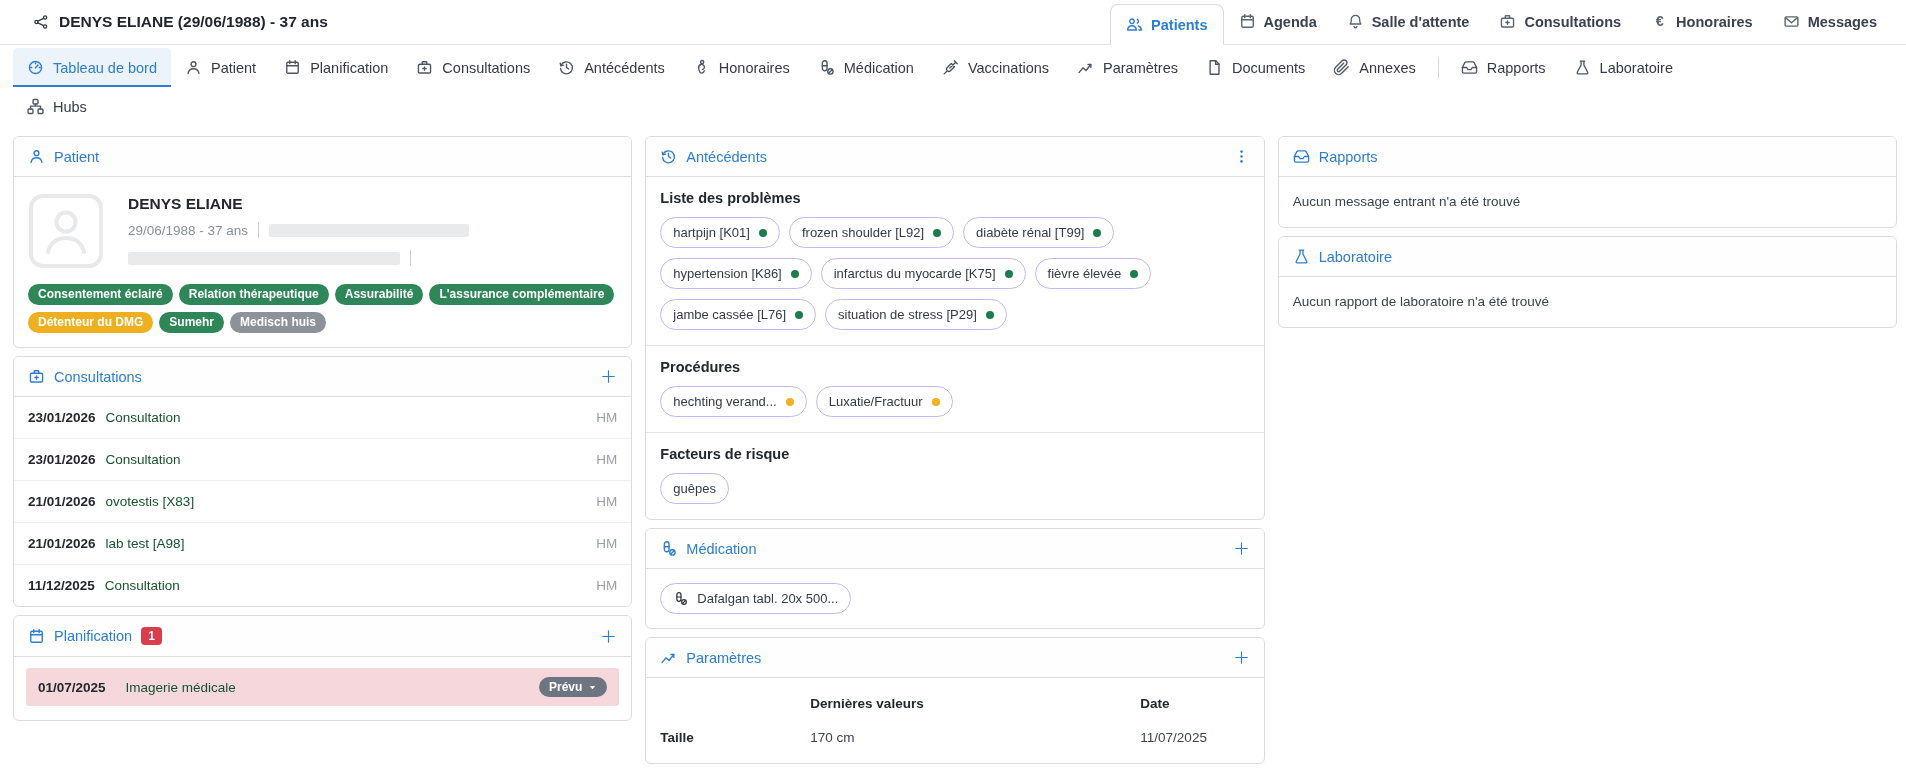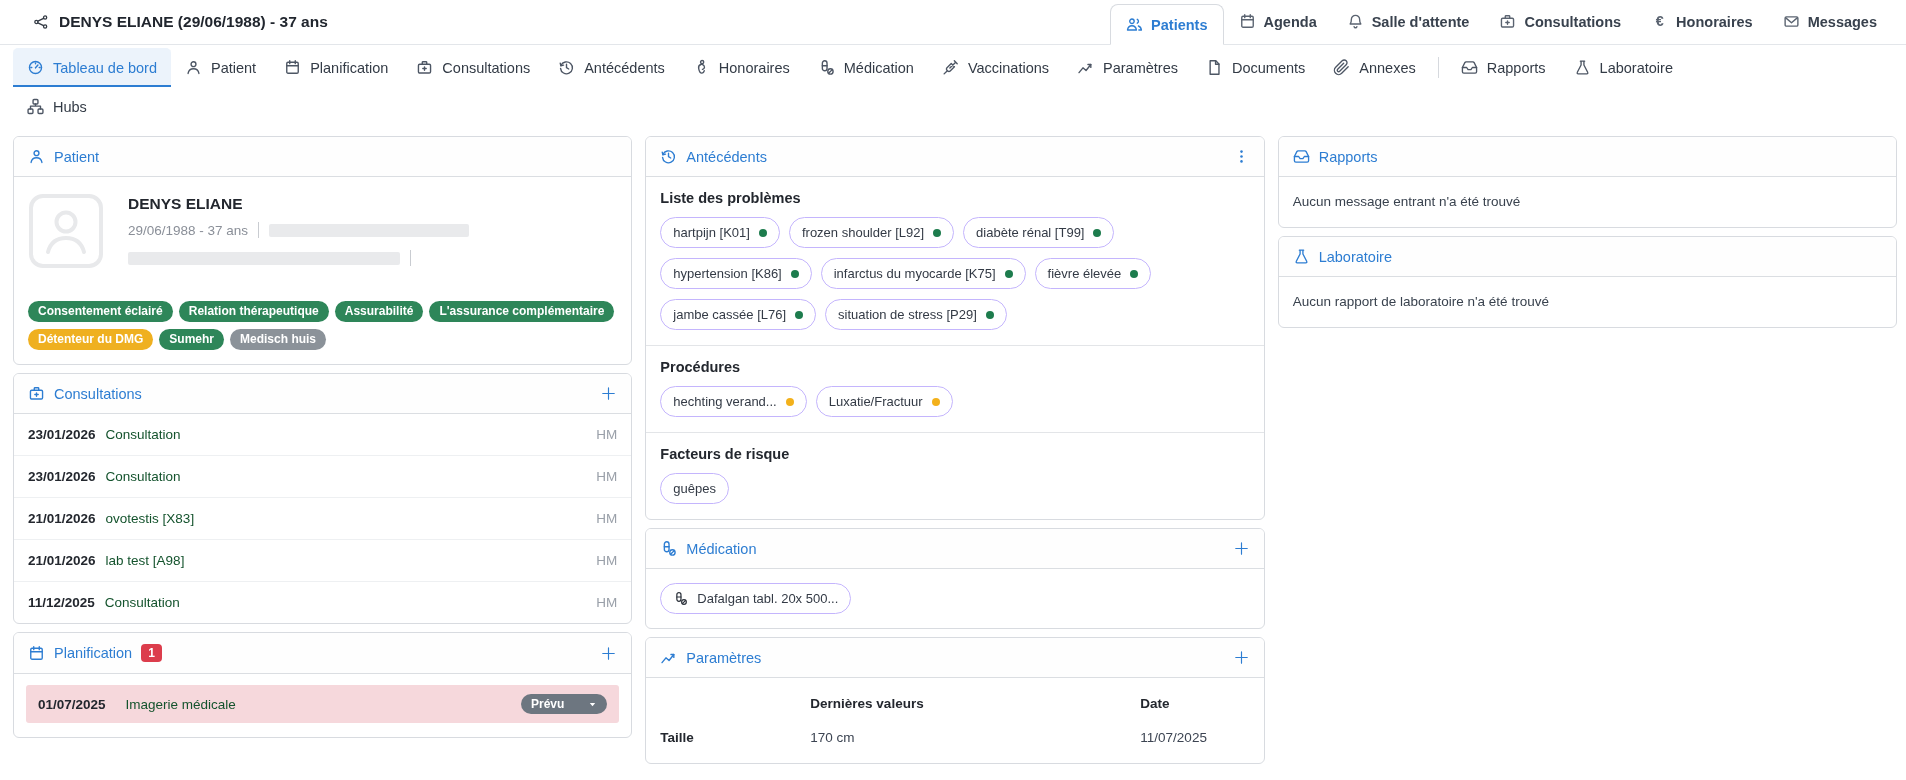--- a/index.html
+++ b/index.html
@@ -64,39 +64,39 @@
   
   .patient-body { padding:16px 14px 14px; }
   .patient-row { display:flex; gap:24px; }
   .avatar { width:76px; height:76px; color:#e8e9eb; }
   .patient-name { font-weight:bold; font-size:15.5px; color:#23272e; margin:2px 0 9px; }
   .patient-meta { display:flex; align-items:center; gap:10px; color:#8a8f98; font-size:13.5px; }
   .patient-meta + .patient-meta { margin-top:12px; }
   .redact { height:13px; background:#e9eaec; border-radius:2px; }
   .redact.w1 { width:200px; } .redact.w2 { width:272px; }
   .vbar { width:1px; height:16px; background:#c9ccd1; }
-  .badges { display:flex; flex-wrap:wrap; gap:7px 6px; margin-top:32px; }
+  .badges { display:flex; flex-wrap:wrap; gap:7px 6px; margin-top:15px; }
   .badge { padding:4px 10px 5px; border-radius:11px; font-size:12px; font-weight:bold; color:#fff; line-height:1; white-space:nowrap; }
   .badge.green { background:#2e8659; }
   .badge.yellow { background:#efb020; }
   .badge.gray { background:#8b9299; }
 
   
   .consult-row { display:flex; align-items:center; padding:13px 14px; border-bottom:1px solid #eef0f2; font-size:13.5px; cursor:pointer; }
   .consult-row:last-child { border-bottom:none; }
   .c-date { font-weight:bold; color:#23272e; margin-right:10px; }
   .c-label { color:#14532d; }
   .c-tag { margin-left:auto; color:#9aa0a9; font-weight:500; }
 
   
   .count-badge { background:#dc3d4c; color:#fff; font-size:12px; font-weight:bold; padding:3px 7px; border-radius:4px; line-height:1; }
   .plan-body { padding:11px 12px 14px; }
   .plan-row { display:flex; align-items:center; background:#f6d8dc; padding:9px 12px; border-radius:3px; font-size:13.5px; cursor:pointer; }
   .status-pill {
-    margin-left:auto; display:inline-flex; align-items:center; gap:24px;
+    margin-left:auto; display:inline-flex; align-items:center; gap:6px;
     background:#6d7680; color:#fff; font-size:12px; font-weight:bold;
     padding:4px 10px; border-radius:11px; line-height:1; cursor:pointer;
   }
   .status-pill .icn svg { width:9px; height:9px; }
 
   
   .ant-section { padding:13px 14px 15px; border-bottom:1px solid #e3e5e8; }
   .ant-section:last-child { border-bottom:none; }
   .section-title { margin:0 0 11px; font-size:14.5px; font-weight:bold; color:#23272e; }
   .chips { display:flex; flex-wrap:wrap; gap:10px 9px; }

